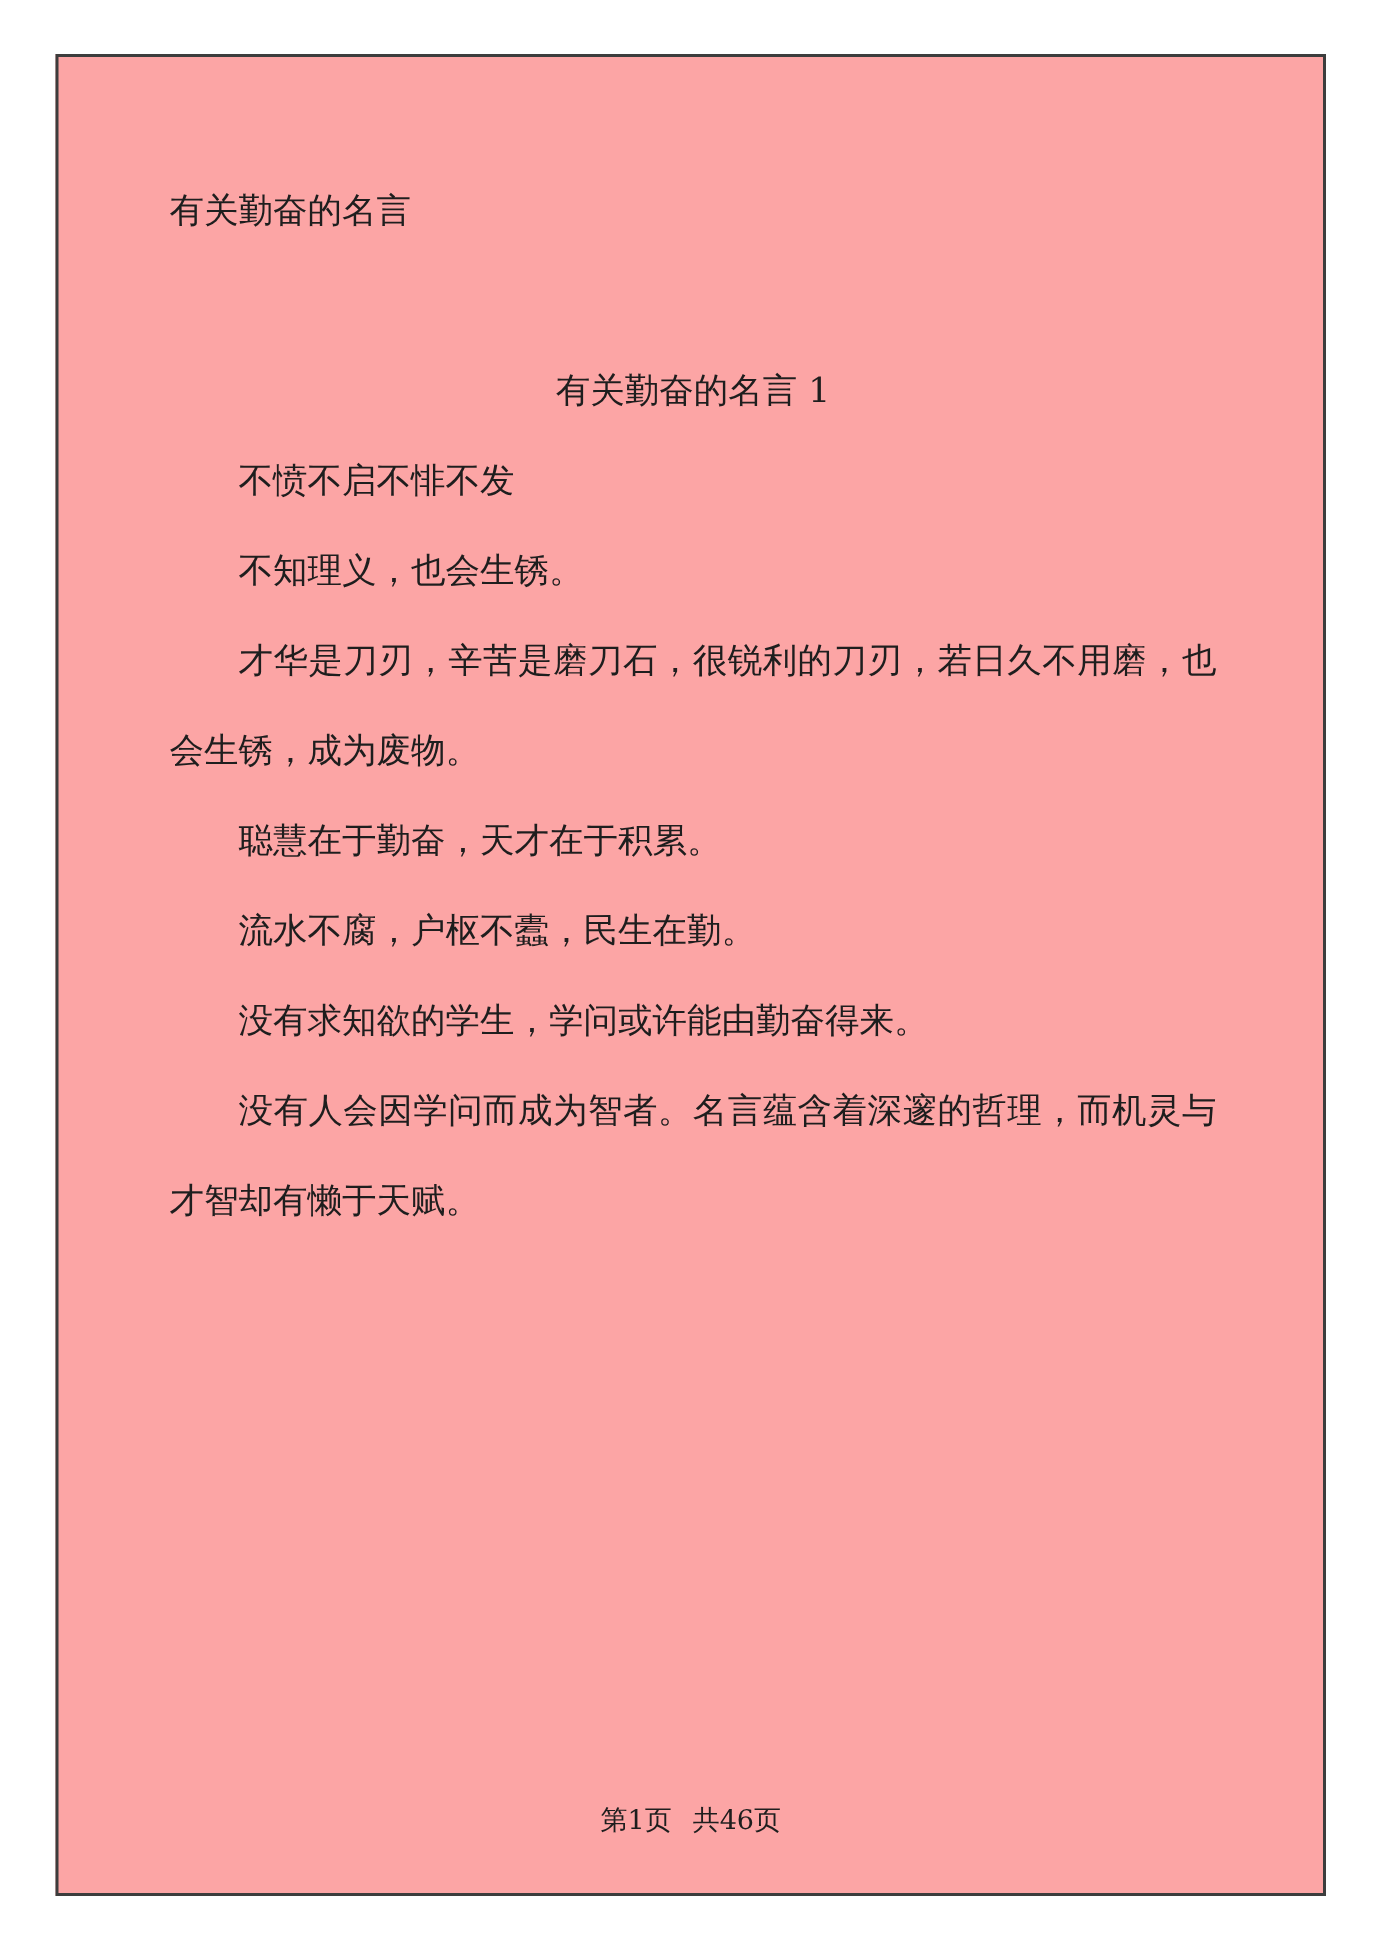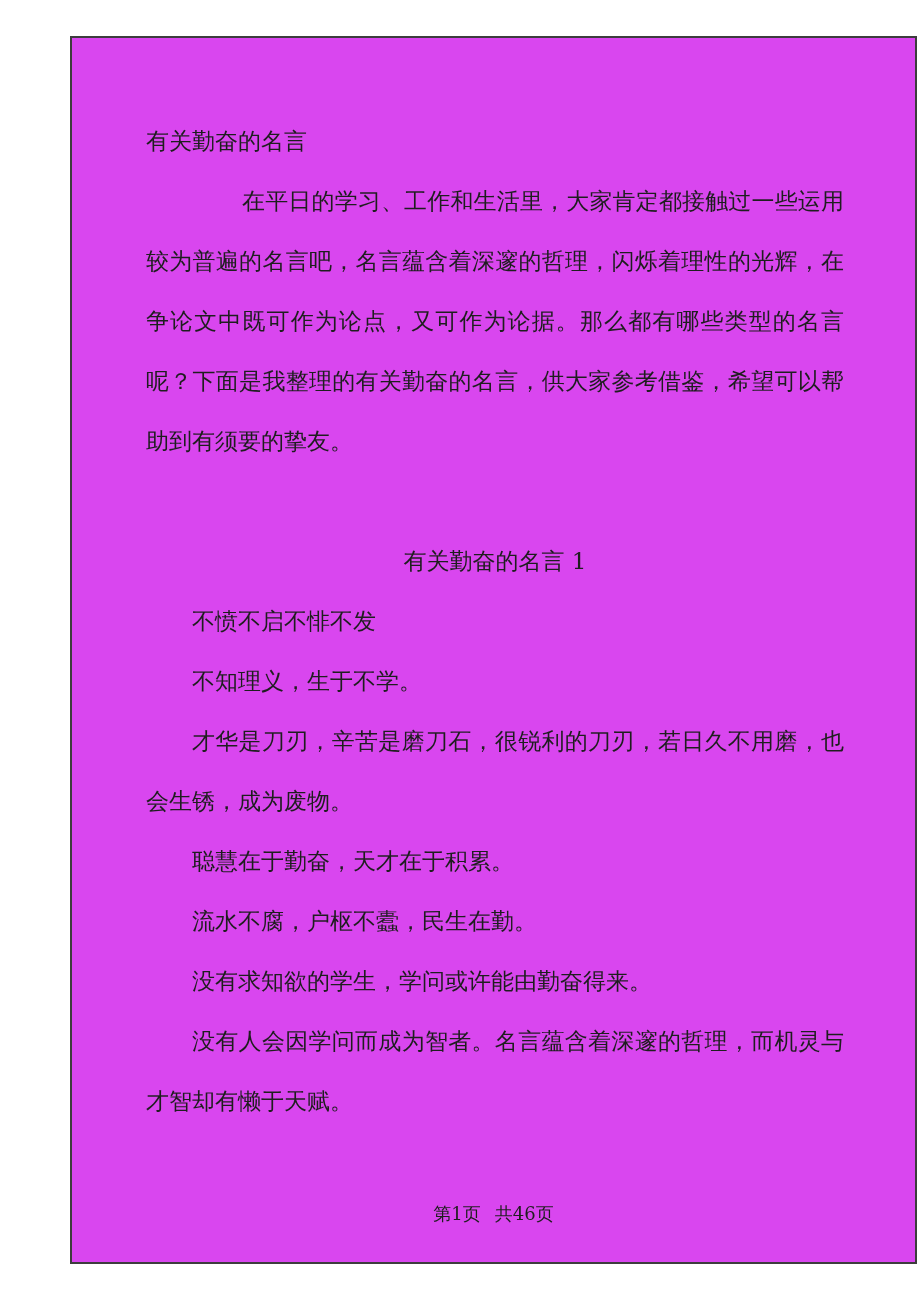--- a/index.html
+++ b/index.html
@@ -9,22 +9,21 @@
     background: #ffffff;
     font-family: "DejaVu Serif", "Liberation Serif", serif;
   }
   .page {
     position: absolute;
     left: 37px;
     top: 36px;
     width: 847px;
     height: 1228px;
     border: 2px solid #3d3d3d;
-    background: #d946ef;
-    margin-left: 33px;
+    background: #fca5a5;
   }
   .content {
     position: absolute;
     left: 0;
     top: 0;
     right: 0;
     padding: 73px 71px 0 74px;
     color: #1e1e1e;
     font-size: 23px;
     line-height: 60px;
@@ -65,25 +64,24 @@
     display: inline-block;
     width: 14px;
   }
 </style>
 </head>
 <body>
 
 <div class="page">
   <div class="content">
     <p class="doc-title">有关勤奋的名言</p>
-    <p class="intro">在平日的学习、工作和生活里，大家肯定都接触过一些运用较为普遍的名言吧，名言蕴含着深邃的哲理，闪烁着理性的光辉，在争论文中既可作为论点，又可作为论据。那么都有哪些类型的名言呢？下面是我整理的有关勤奋的名言，供大家参考借鉴，希望可以帮助到有须要的挚友。</p>
     <div class="spacer"></div>
     <p class="section-heading">有关勤奋的名言 1</p>
     <p class="quote">不愤不启不悱不发</p>
-    <p class="quote">不知理义，生于不学。</p>
+    <p class="quote">不知理义，也会生锈。</p>
     <p class="quote">才华是刀刃，辛苦是磨刀石，很锐利的刀刃，若日久不用磨，也会生锈，成为废物。</p>
     <p class="quote">聪慧在于勤奋，天才在于积累。</p>
     <p class="quote">流水不腐，户枢不蠹，民生在勤。</p>
     <p class="quote">没有求知欲的学生，学问或许能由勤奋得来。</p>
     <p class="quote">没有人会因学问而成为智者。名言蕴含着深邃的哲理，而机灵与才智却有懒于天赋。</p>
   </div>
   <div class="footer">
     <span>第1页</span><span class="sep"></span><span>共46页</span>
   </div>
 </div>

